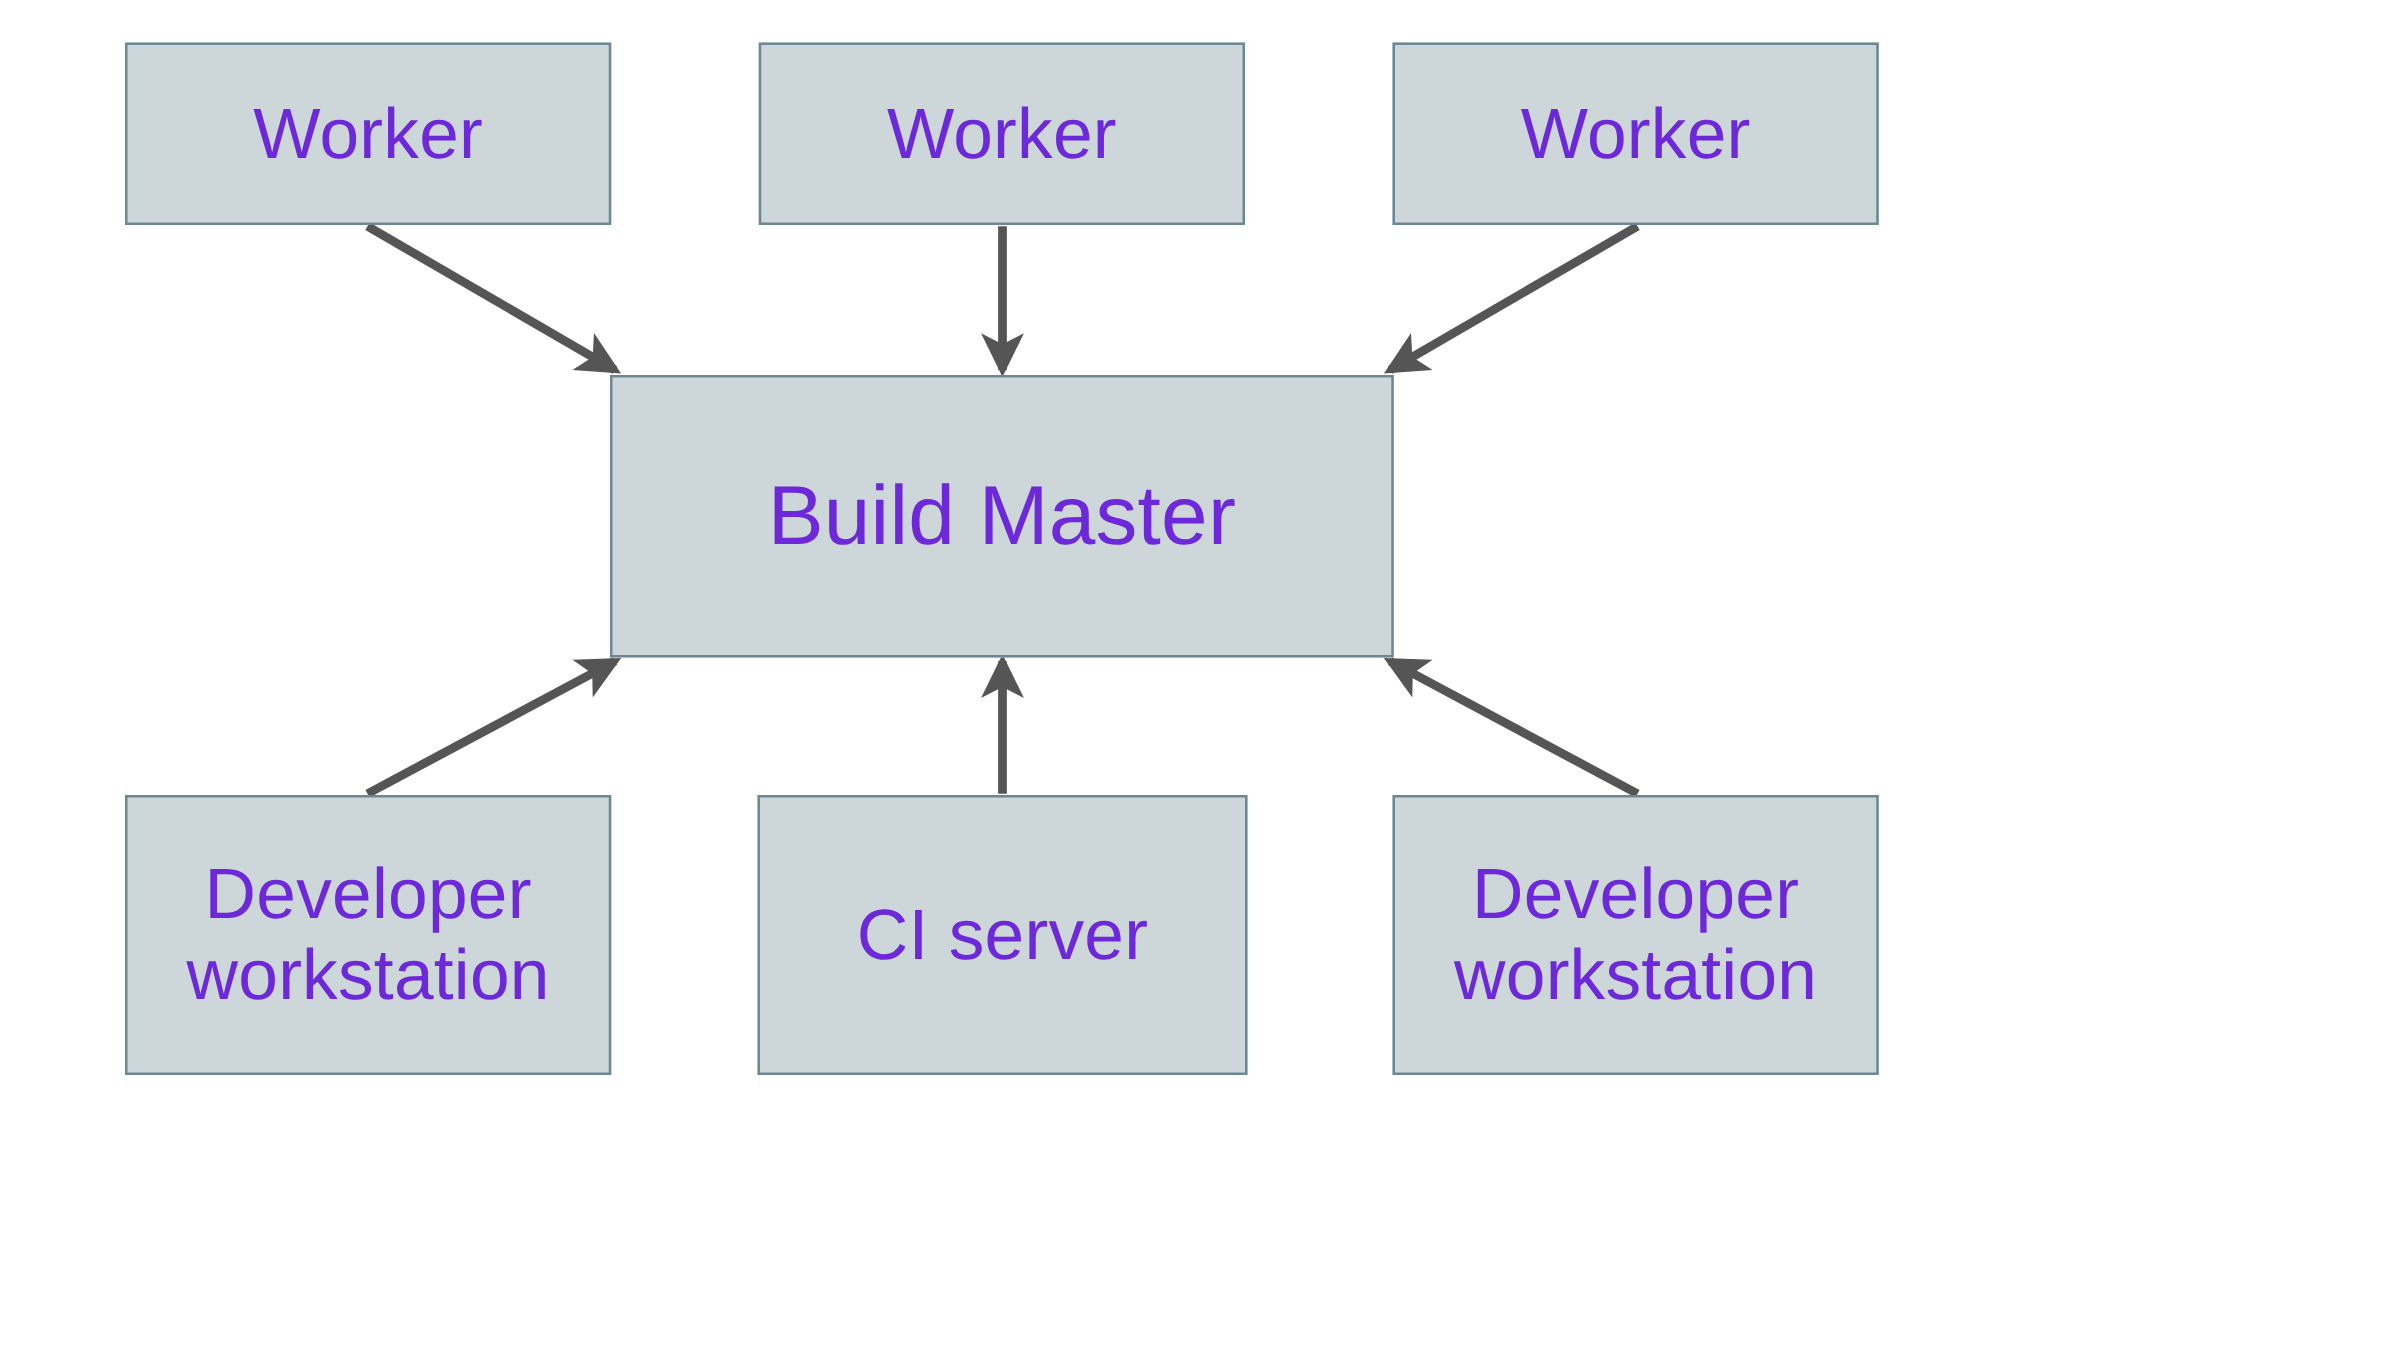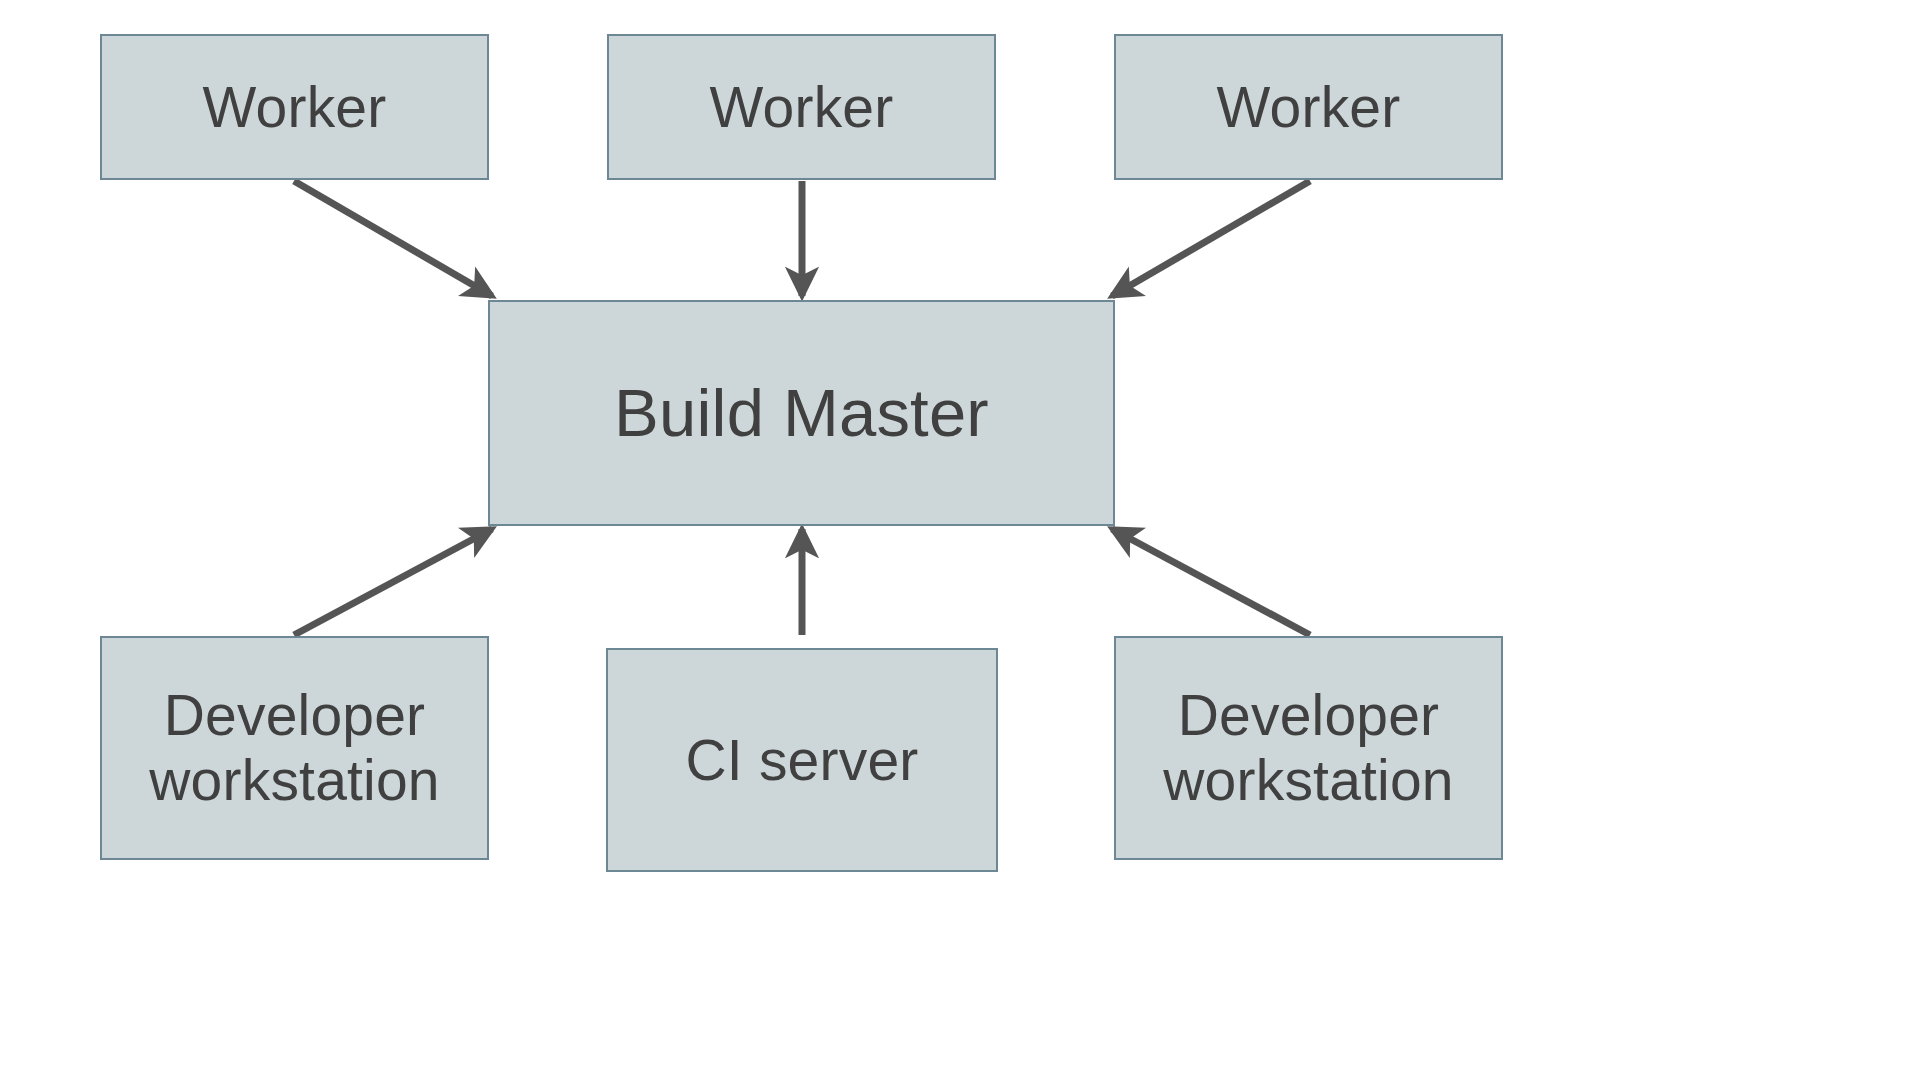--- a/index.html
+++ b/index.html
@@ -28,37 +28,37 @@
   }
   .node {
     position: absolute;
     box-sizing: border-box;
     background: #cdd7da;
     border: 2px solid #6d8894;
     display: flex;
     align-items: center;
     justify-content: center;
     text-align: center;
-    color: #404040;
+    color: #6d28d9;
     line-height: 1.14;
     letter-spacing: 0.2px;
     white-space: pre-line;
   }
   .node-label {
     display: block;
     width: 100%;
     white-space: pre-line;
   }
   
   .n-worker-1 { left: 100px;  top: 34px;  width: 389px;  height: 146px; font-size: 57px; }
   .n-worker-2 { left: 607px;  top: 34px;  width: 389px;  height: 146px; font-size: 57px; }
   .n-worker-3 { left: 1114px; top: 34px;  width: 389px;  height: 146px; font-size: 57px; }
   .n-build-master { left: 488px; top: 300px; width: 627px; height: 226px; font-size: 67px; }
   .n-dev-1 { left: 100px;  top: 636px; width: 389px;  height: 224px; font-size: 57px; }
-  .n-ci     { left: 606px;  top: 636px; width: 392px;  height: 224px; font-size: 57px; margin-top: 12px; }
+  .n-ci     { left: 606px;  top: 636px; width: 392px;  height: 224px; font-size: 57px; }
   .n-dev-2 { left: 1114px; top: 636px; width: 389px;  height: 224px; font-size: 57px; }
 </style>
 </head>
 <body>
 
 <div id="canvas">
 
   <svg id="edges" viewBox="0 0 1910 1090">
     <defs>
       <marker id="arrowhead" markerWidth="5.2" markerHeight="5.2" refX="4.2" refY="2.6" orient="auto" markerUnits="strokeWidth">

